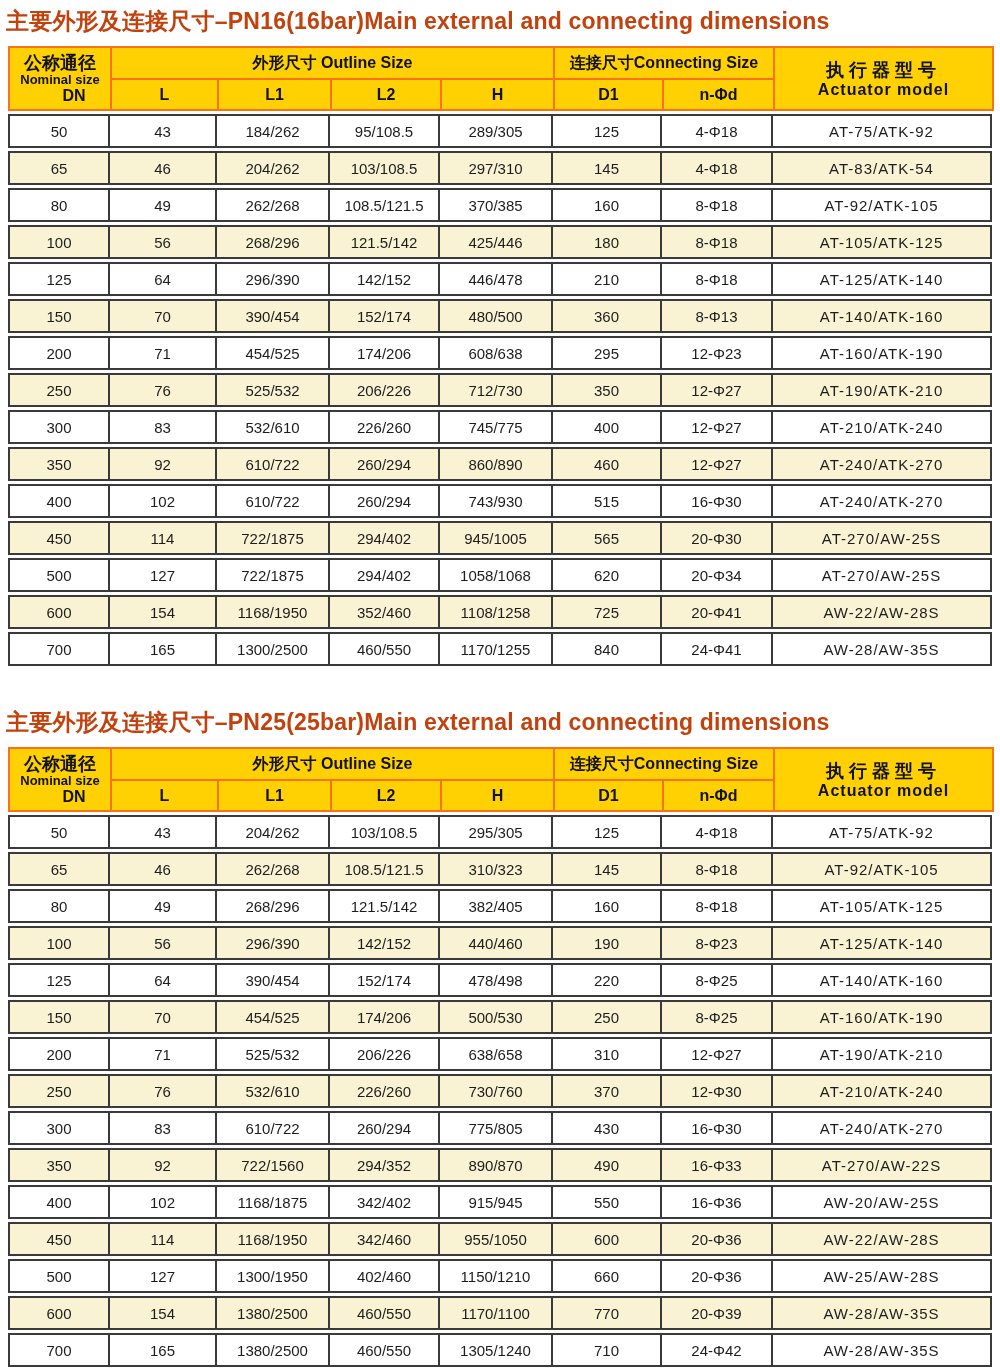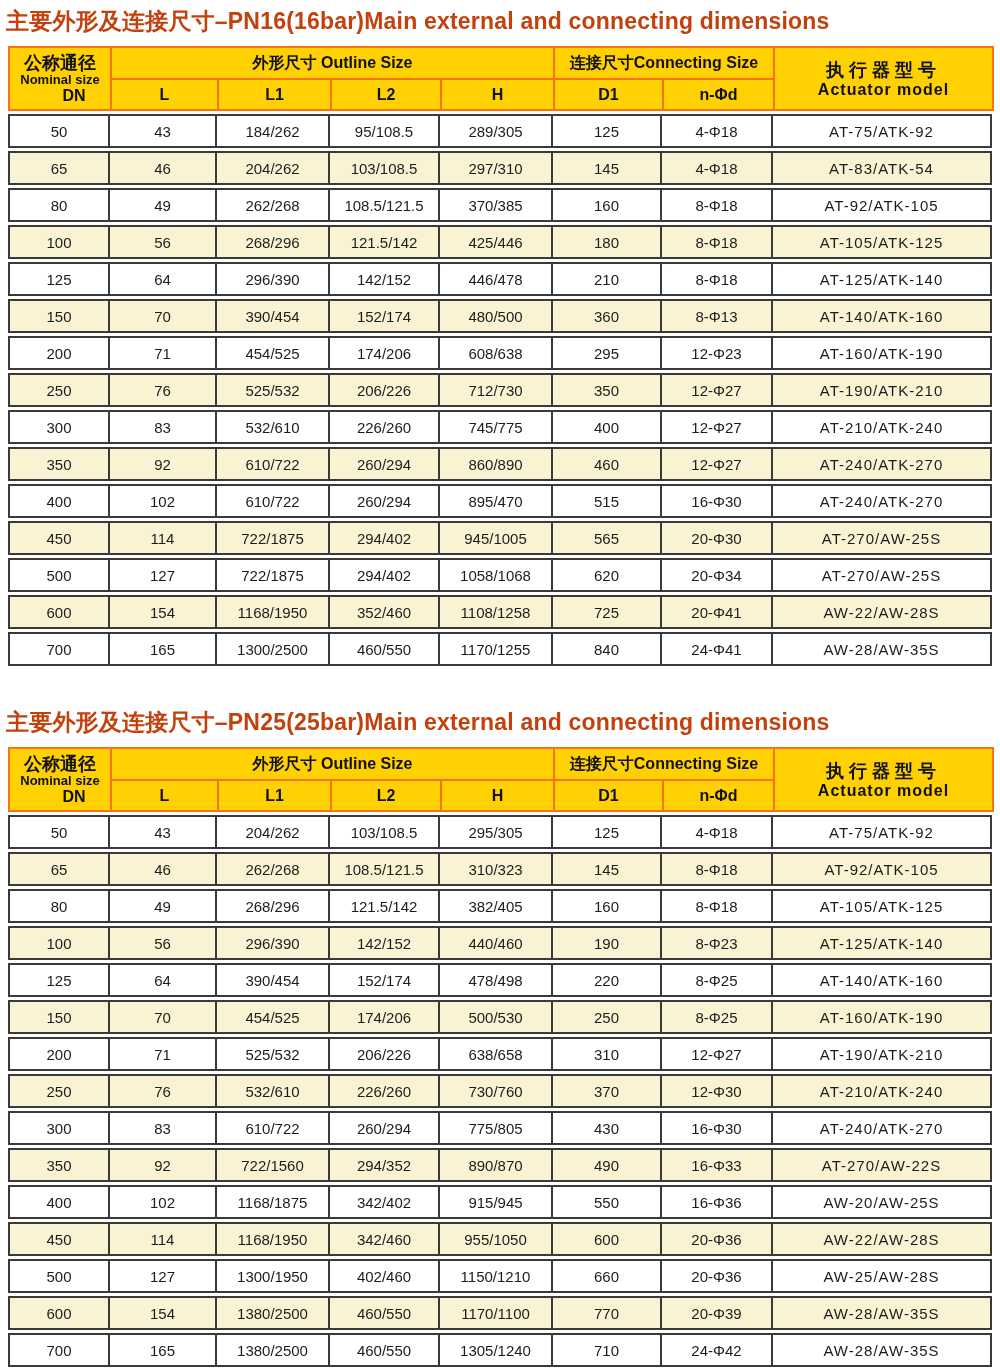--- a/index.html
+++ b/index.html
@@ -229,21 +229,21 @@
             <td>860/890</td>
             <td>460</td>
             <td>12-Φ27</td>
             <td>AT-240/ATK-270</td>
           </tr>
           <tr>
             <td>400</td>
             <td>102</td>
             <td>610/722</td>
             <td>260/294</td>
-            <td>895/470</td>
+            <td>743/930</td>
             <td>515</td>
             <td>16-Φ30</td>
             <td>AT-240/ATK-270</td>
           </tr>
           <tr class="alt">
             <td>450</td>
             <td>114</td>
             <td>722/1875</td>
             <td>294/402</td>
             <td>945/1005</td>

